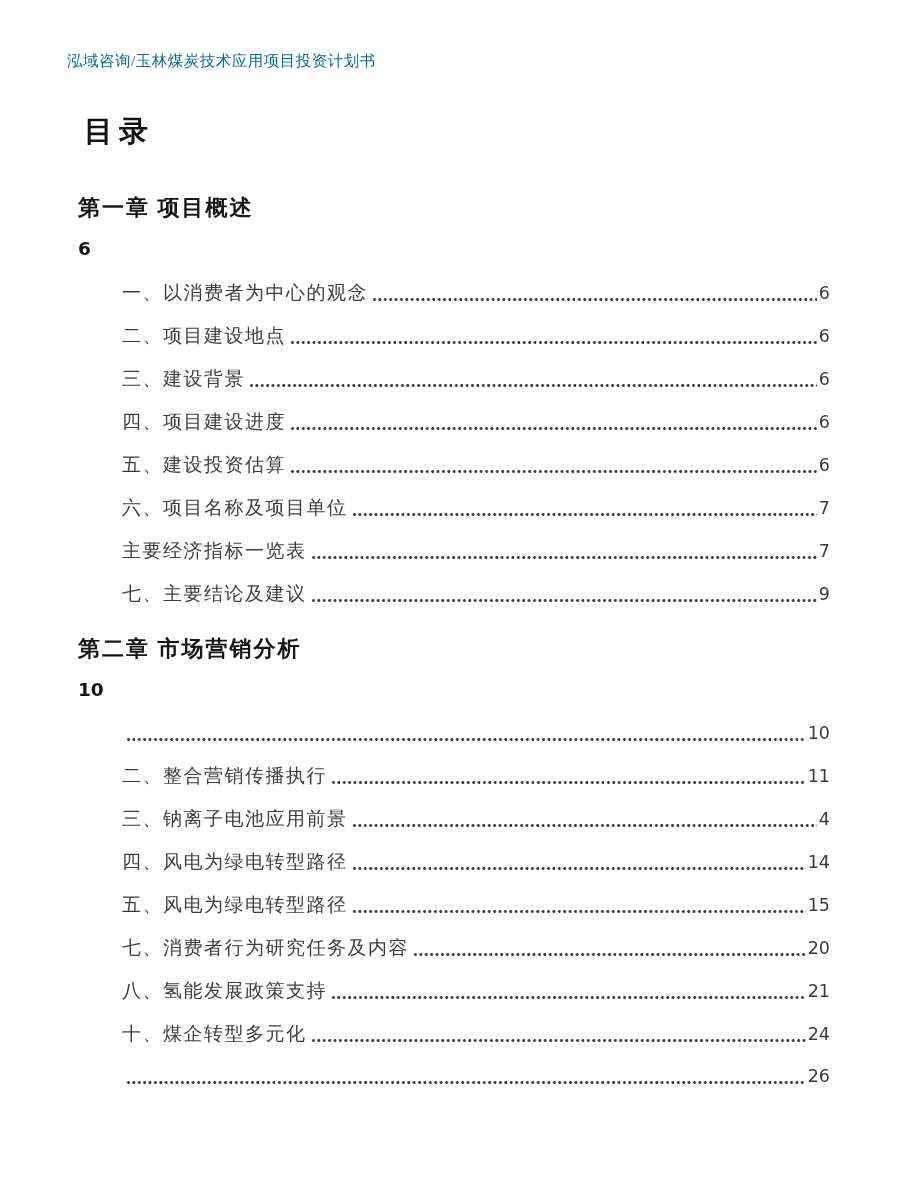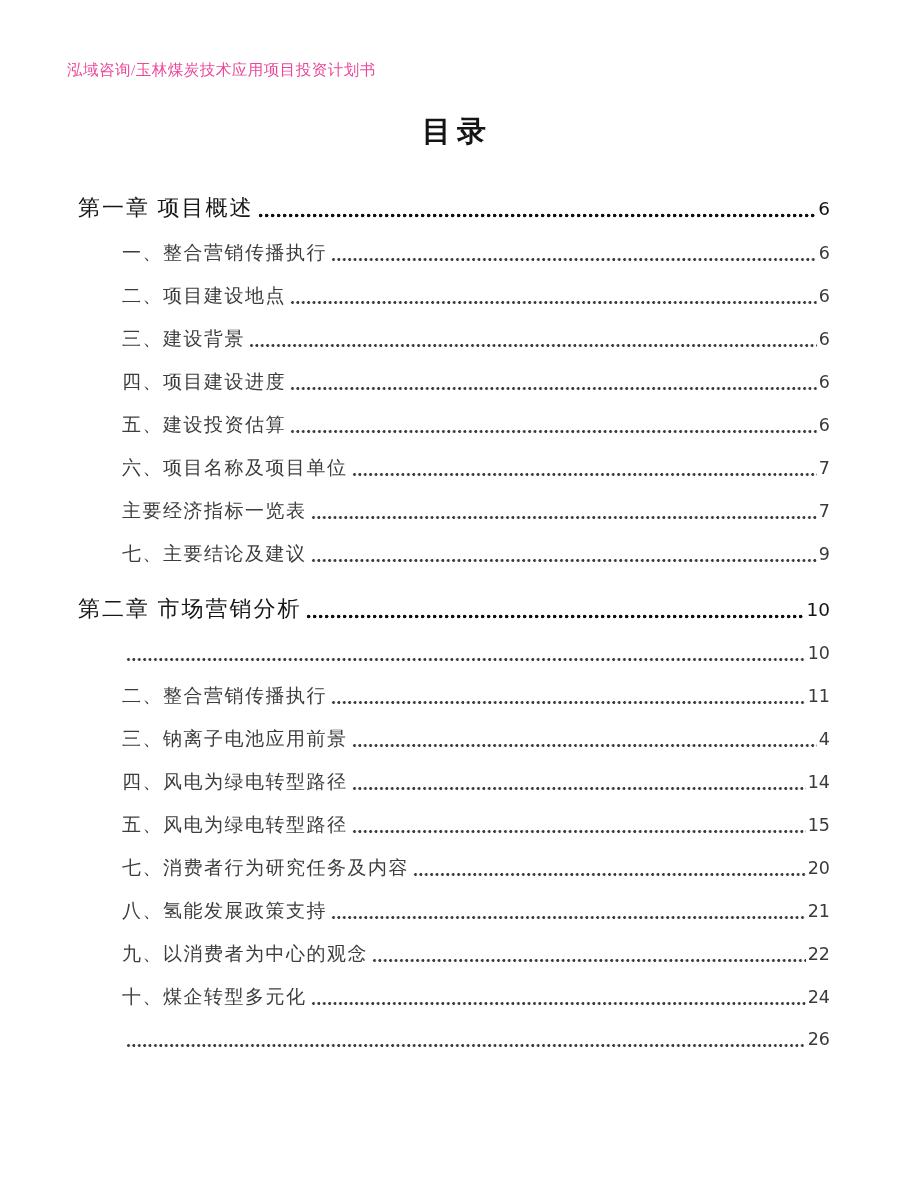--- a/index.html
+++ b/index.html
@@ -15,50 +15,49 @@
     font-family: "Liberation Serif", "DejaVu Serif", serif;
     color: #3d3d3d;
     overflow: hidden;
   }
   .doc-header {
     position: absolute;
     top: 51px;
     left: 67px;
     font-size: 15.5px;
     letter-spacing: 0.5px;
-    color: #ec4899;
+    color: #0369a1;
     white-space: nowrap;
-    margin-top: 9px;
   }
   .toc {
     position: absolute;
     top: 112px;
     left: 78px;
     width: 752px;
   }
   .toc-title {
     margin: 0;
-    text-align: center;
     font-size: 29px;
     line-height: 38px;
     font-weight: 700;
     letter-spacing: 6px;
     text-indent: 6px;
     color: #141414;
   }
   .row {
     display: flex;
     align-items: baseline;
   }
   .row.chapter {
     margin-top: 26px;
     font-size: 22px;
     line-height: 30px;
-    font-weight: 400;
+    font-weight: 700;
     color: #161616;
+    flex-direction: column;
   }
   .row.chapter:first-child {
     margin-top: 43px;
   }
   .row.item {
     margin-top: 15px;
     padding-left: 44px;
     font-size: 19px;
     line-height: 27px;
     color: #3d3d3d;
@@ -102,21 +101,21 @@
 
   <div class="toc">
     <h1 class="toc-title">目录</h1>
     <div id="toc-list">
         <div class="row chapter">
           <span class="lbl">第一章 项目概述</span>
           <span class="dots"></span>
           <span class="pg">6</span>
         </div>
         <div class="row item">
-          <span class="lbl">一、整合营销传播执行</span>
+          <span class="lbl">一、以消费者为中心的观念</span>
           <span class="dots"></span>
           <span class="pg">6</span>
         </div>
         <div class="row item">
           <span class="lbl">二、项目建设地点</span>
           <span class="dots"></span>
           <span class="pg">6</span>
         </div>
         <div class="row item">
           <span class="lbl">三、建设背景</span>
@@ -179,25 +178,20 @@
         </div>
         <div class="row item">
           <span class="lbl">七、消费者行为研究任务及内容</span>
           <span class="dots"></span>
           <span class="pg">20</span>
         </div>
         <div class="row item">
           <span class="lbl">八、氢能发展政策支持</span>
           <span class="dots"></span>
           <span class="pg">21</span>
-        </div>
-        <div class="row item">
-          <span class="lbl">九、以消费者为中心的观念</span>
-          <span class="dots"></span>
-          <span class="pg">22</span>
         </div>
         <div class="row item">
           <span class="lbl">十、煤企转型多元化</span>
           <span class="dots"></span>
           <span class="pg">24</span>
         </div>
         <div class="row item">
           <span class="dots"></span>
           <span class="pg">26</span>
         </div>

